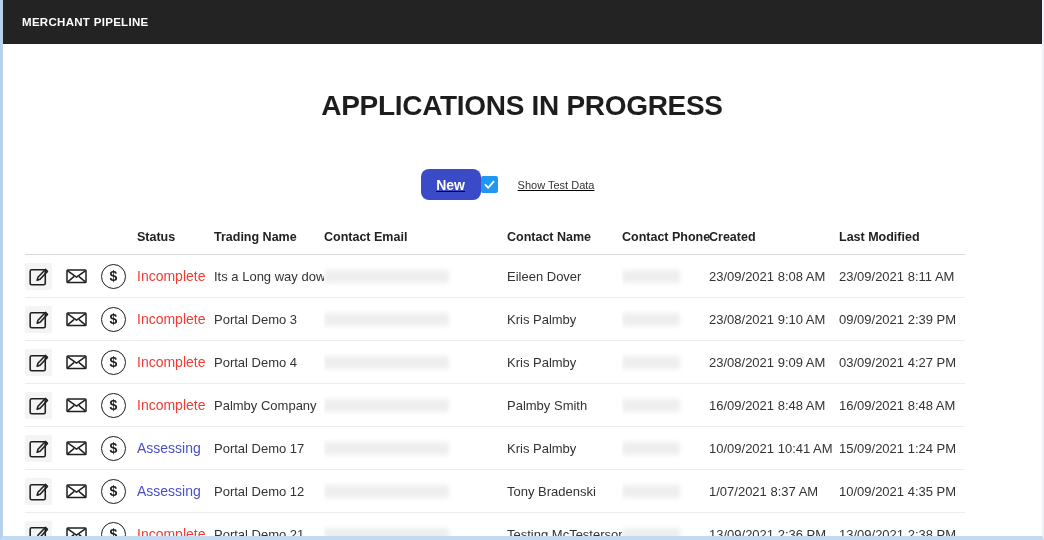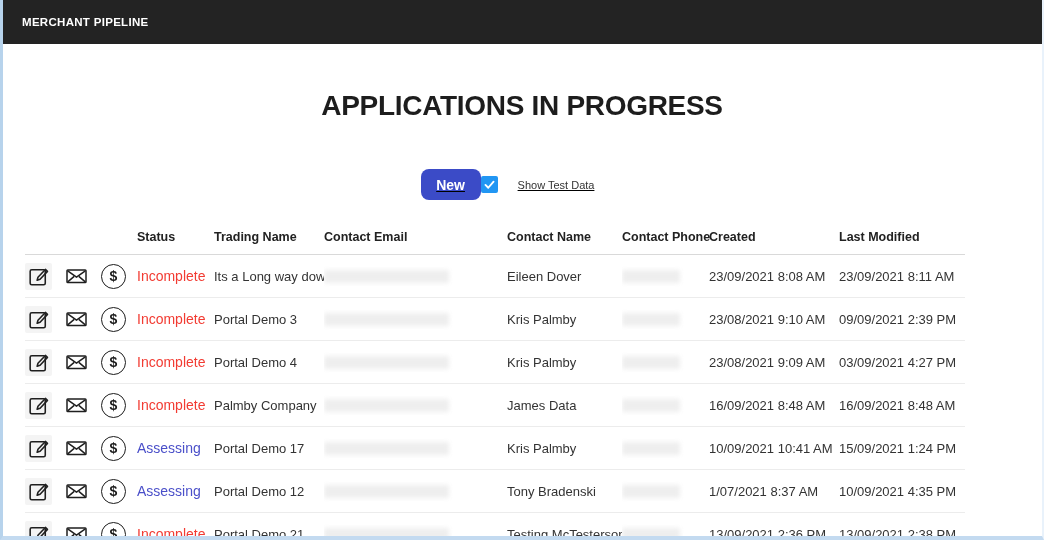--- a/index.html
+++ b/index.html
@@ -236,21 +236,21 @@
                 <span class="glyph">$</span>
               </span>
         </button>
       </span>
     </td>
     <td class="status incomplete">Incomplete</td>
     <td>Palmby Company</td>
     <td>
           <div class="redact email"></div>
         </td>
-    <td>James Data</td>
+    <td>Palmby Smith</td>
     <td>
           <div class="redact phone"></div>
         </td>
     <td>16/09/2021 8:48 AM</td>
     <td>16/09/2021 8:48 AM</td>
   </tr>
       <tr>
     <td>
       <span class="actions">
         <button class="icon-btn" title="">

